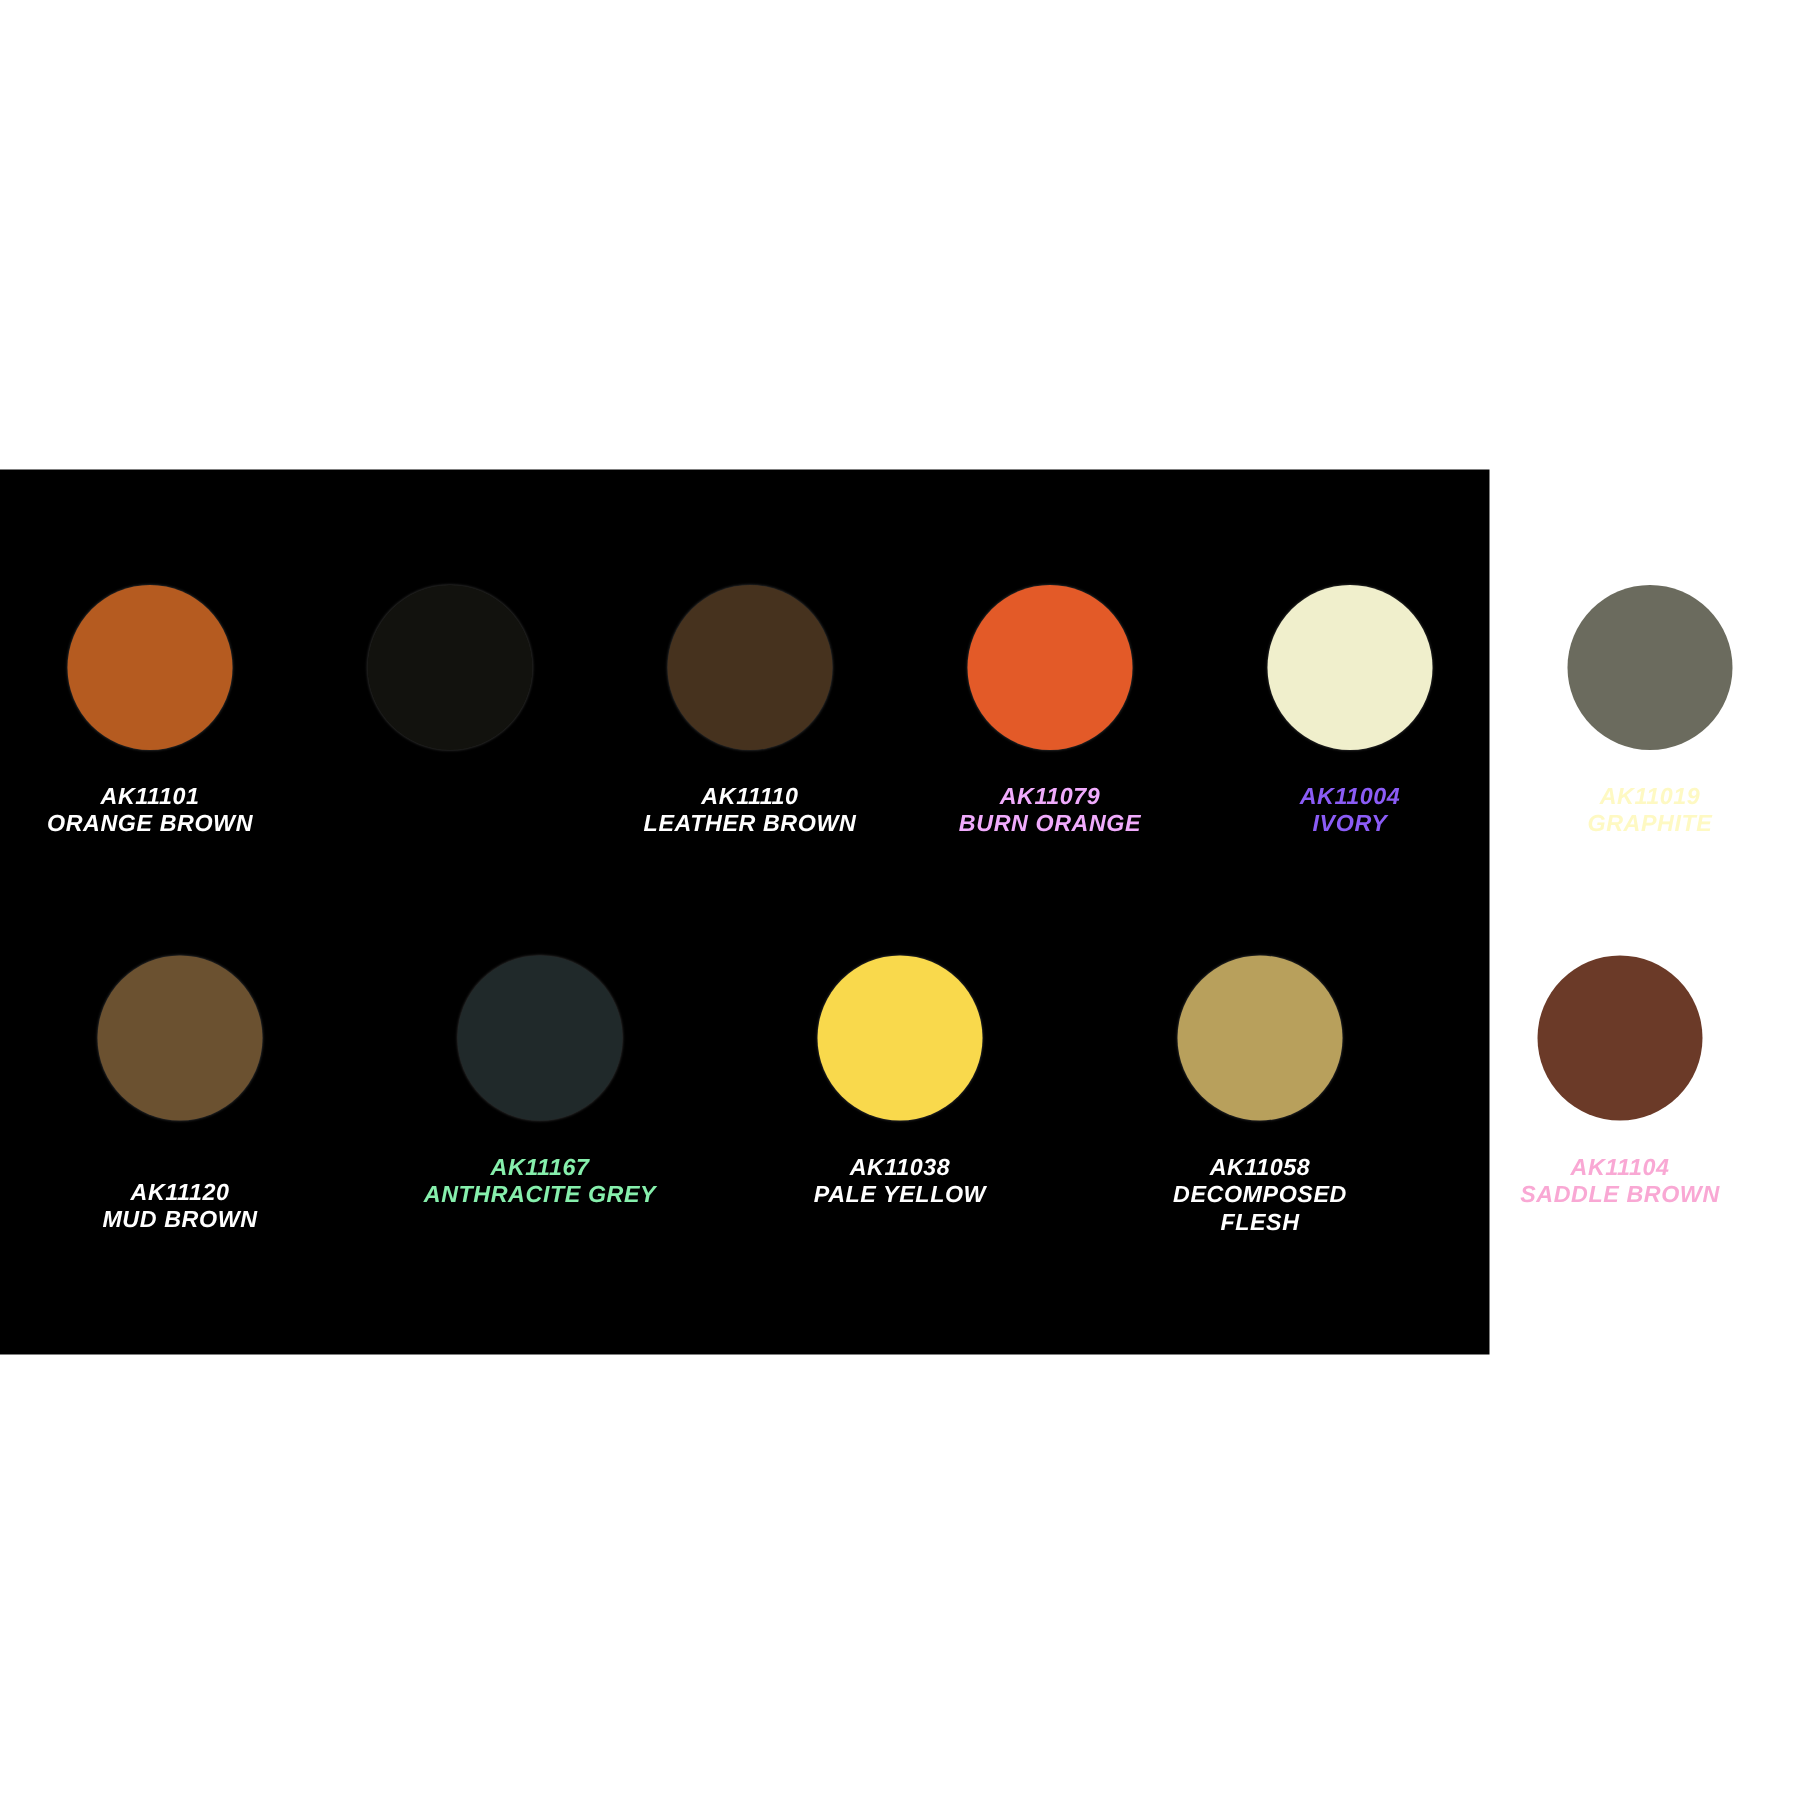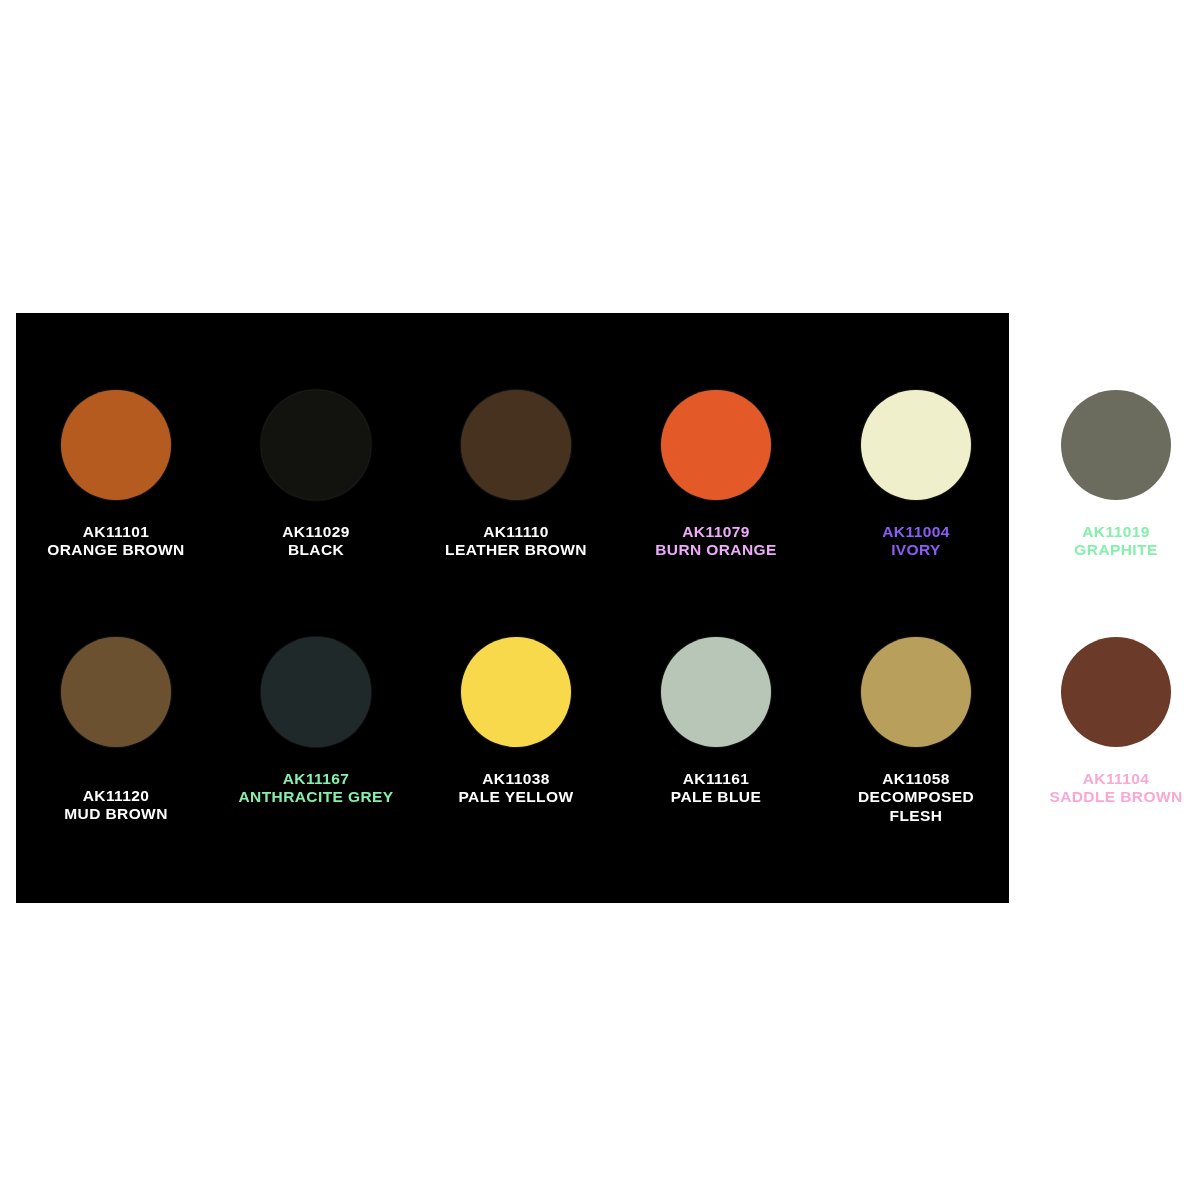--- a/index.html
+++ b/index.html
@@ -18,26 +18,27 @@
   #page {
     position: relative;
     width: 1200px;
     height: 1200px;
     background: #ffffff;
   }
 
   
   #panel {
     position: absolute;
-    left: 16px;
+    left: 0;
     top: 313px;
     width: 993px;
     height: 590px;
     background: #000000;
     box-sizing: border-box;
+    font-style: italic;
   }
 
   .swatch-grid {
     position: absolute;
     left: 0;
     top: 0;
     width: 1200px;
     height: 590px;
     display: flex;
     flex-direction: column;
@@ -106,24 +107,20 @@
       <div class="swatch-row row-1">
         <div class="swatch-cell">
           <span class="dot" style="background: rgb(181, 91, 32);"></span>
           <div class="caption" style="color: rgb(255, 255, 255);">
             <span class="code">AK11101</span>
             <span class="name">ORANGE BROWN</span>
           </div>
         </div>
         <div class="swatch-cell">
           <span class="dot" style="background: rgb(18, 18, 14);"></span>
-          <div class="caption" style="color: rgb(255, 255, 255);">
-            <span class="code">AK11029</span>
-            <span class="name">BLACK</span>
-          </div>
         </div>
         <div class="swatch-cell">
           <span class="dot" style="background: rgb(70, 50, 30);"></span>
           <div class="caption" style="color: rgb(255, 255, 255);">
             <span class="code">AK11110</span>
             <span class="name">LEATHER BROWN</span>
           </div>
         </div>
         <div class="swatch-cell">
           <span class="dot" style="background: rgb(227, 90, 40);"></span>
@@ -134,21 +131,21 @@
         </div>
         <div class="swatch-cell">
           <span class="dot" style="background: rgb(240, 239, 204);"></span>
           <div class="caption" style="color: #8b5cf6;">
             <span class="code">AK11004</span>
             <span class="name">IVORY</span>
           </div>
         </div>
         <div class="swatch-cell">
           <span class="dot" style="background: rgb(107, 107, 94);"></span>
-          <div class="caption" style="color: #86efac;">
+          <div class="caption" style="color: #fef9c3;">
             <span class="code">AK11019</span>
             <span class="name">GRAPHITE</span>
           </div>
         </div>
       </div>
 
       <div class="swatch-row row-2">
         <div class="swatch-cell">
           <span class="dot" style="background: rgb(107, 81, 48);"></span>
           <div class="caption" style="color: rgb(255, 255, 255); margin-top: 40px;">
@@ -164,27 +161,20 @@
           </div>
         </div>
         <div class="swatch-cell">
           <span class="dot" style="background: rgb(249, 217, 76);"></span>
           <div class="caption" style="color: rgb(255, 255, 255);">
             <span class="code">AK11038</span>
             <span class="name">PALE YELLOW</span>
           </div>
         </div>
         <div class="swatch-cell">
-          <span class="dot" style="background: rgb(184, 198, 184);"></span>
-          <div class="caption" style="color: rgb(255, 255, 255);">
-            <span class="code">AK11161</span>
-            <span class="name">PALE BLUE</span>
-          </div>
-        </div>
-        <div class="swatch-cell">
           <span class="dot" style="background: rgb(184, 160, 92);"></span>
           <div class="caption" style="color: rgb(255, 255, 255);">
             <span class="code">AK11058</span>
             <span class="name">DECOMPOSED FLESH</span>
           </div>
         </div>
         <div class="swatch-cell">
           <span class="dot" style="background: rgb(107, 58, 40);"></span>
           <div class="caption" style="color: #f9a8d4;">
             <span class="code">AK11104</span>

